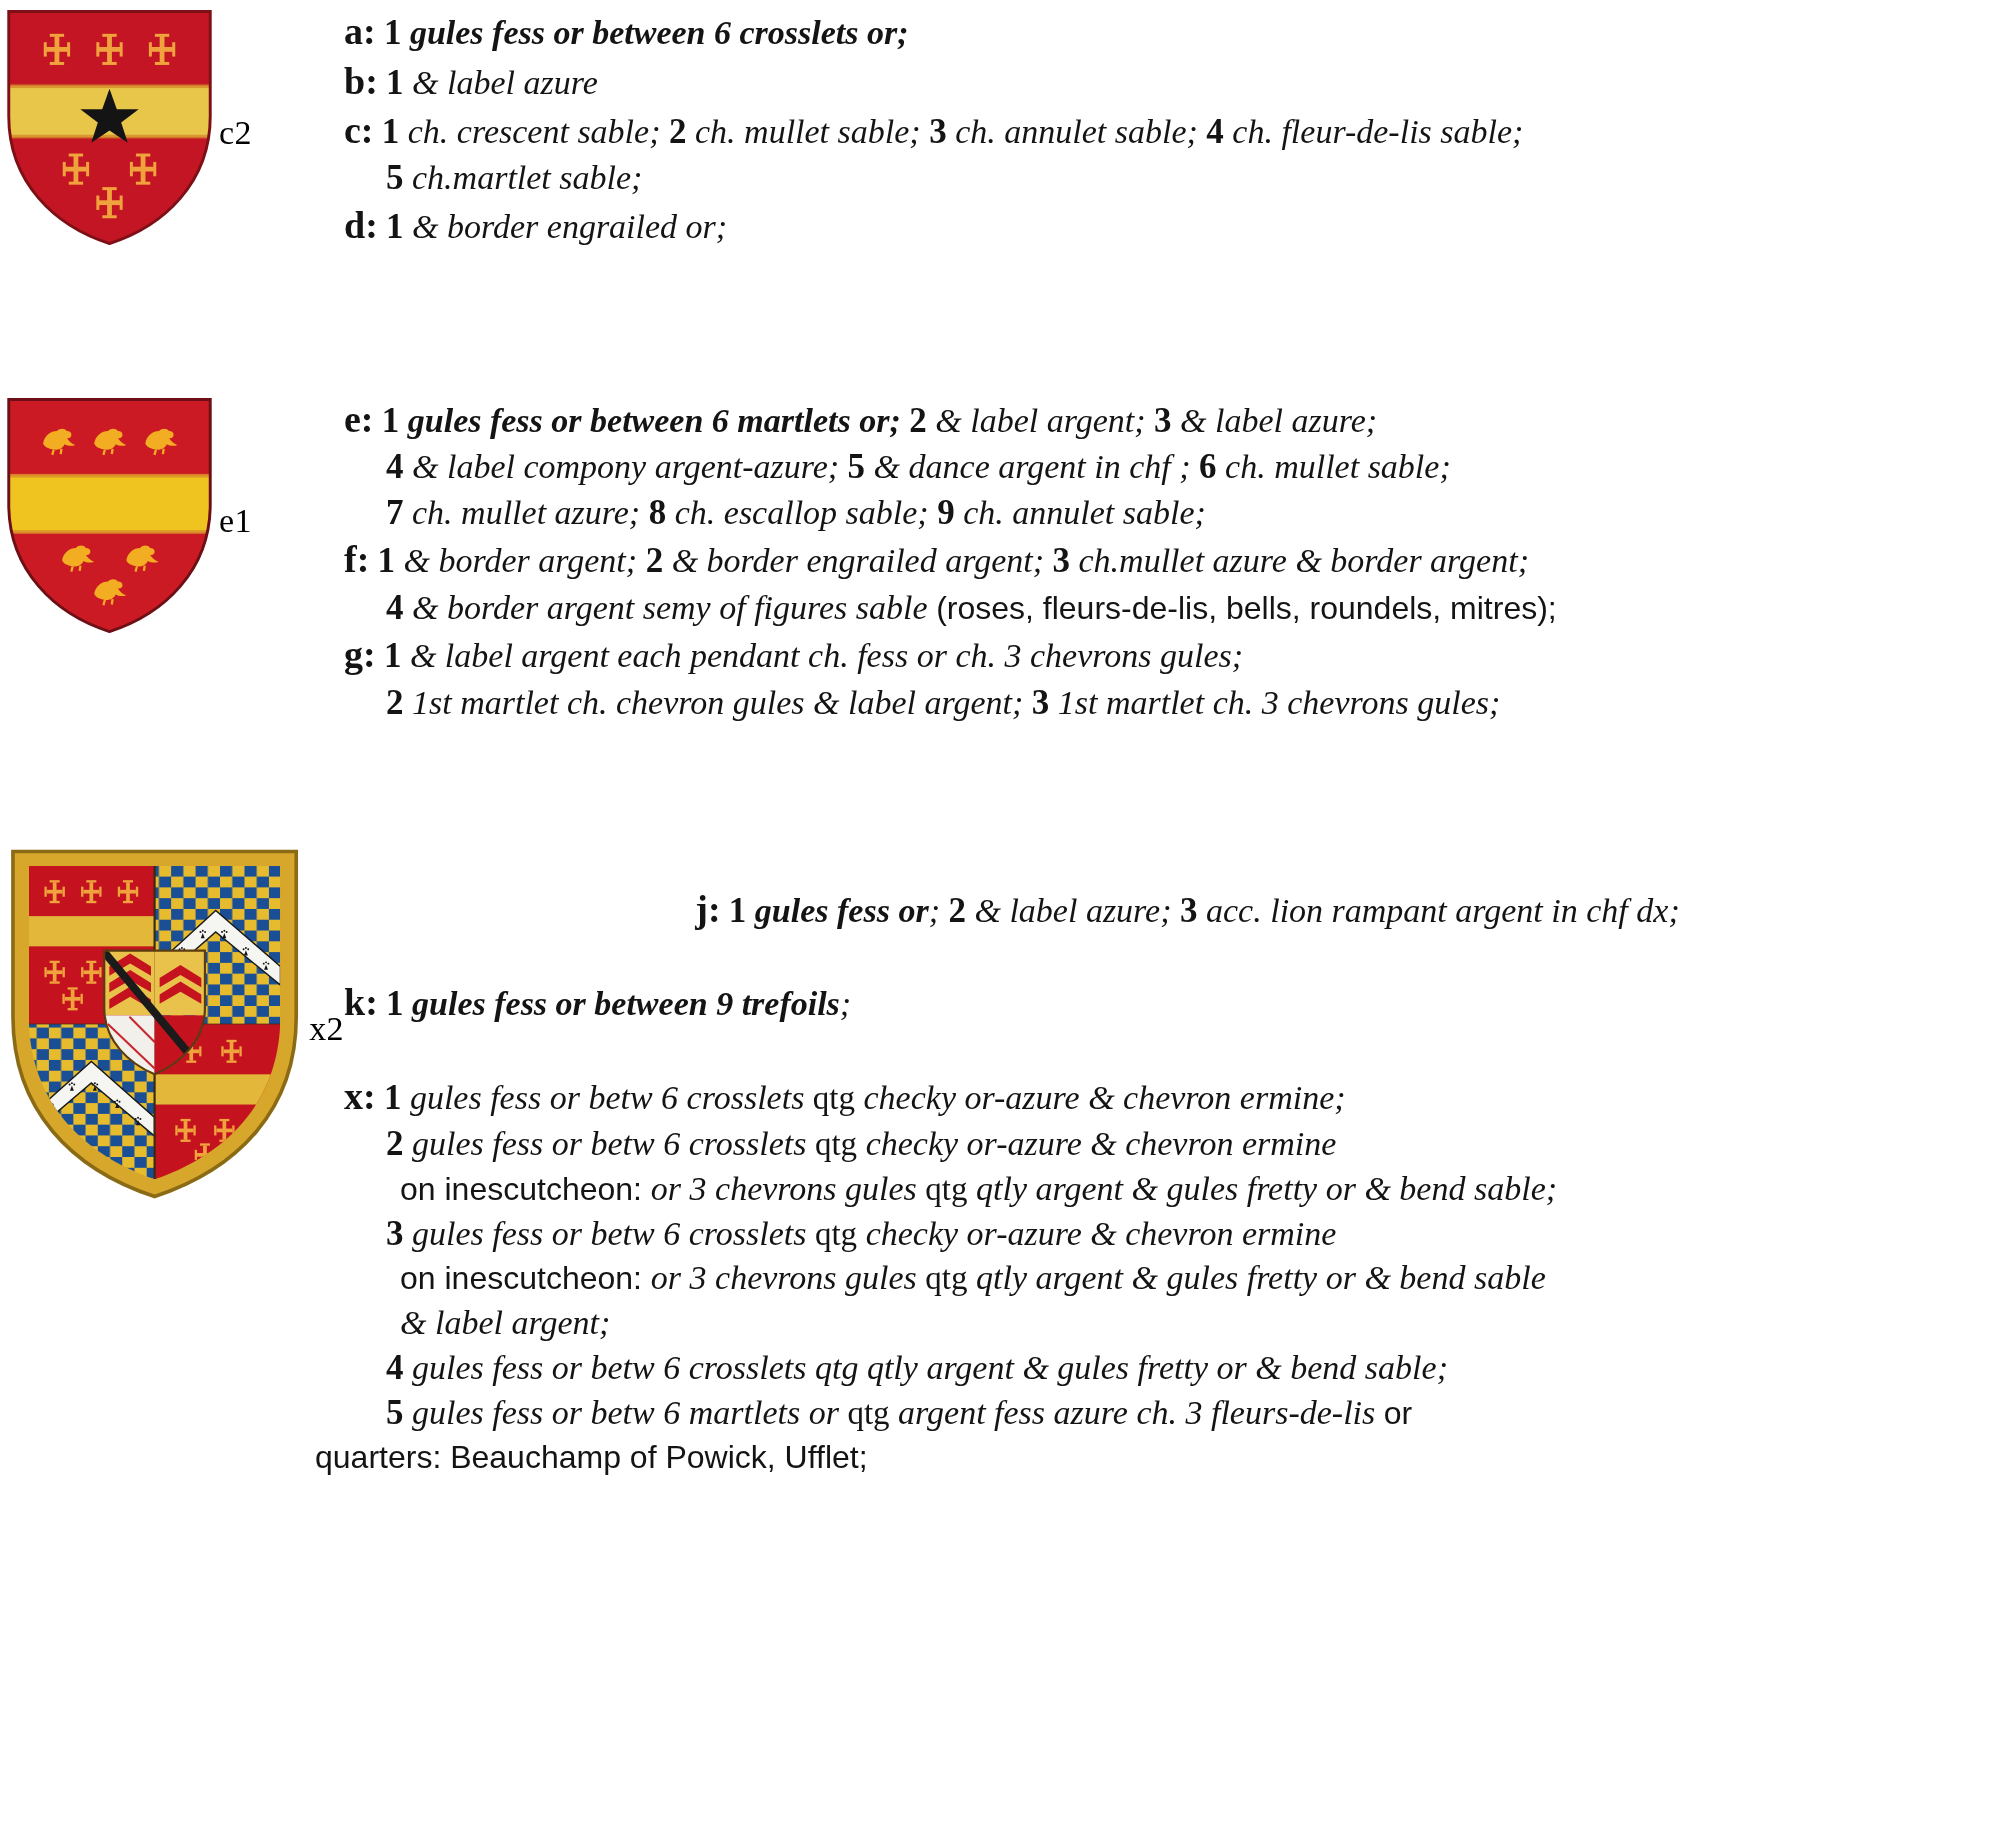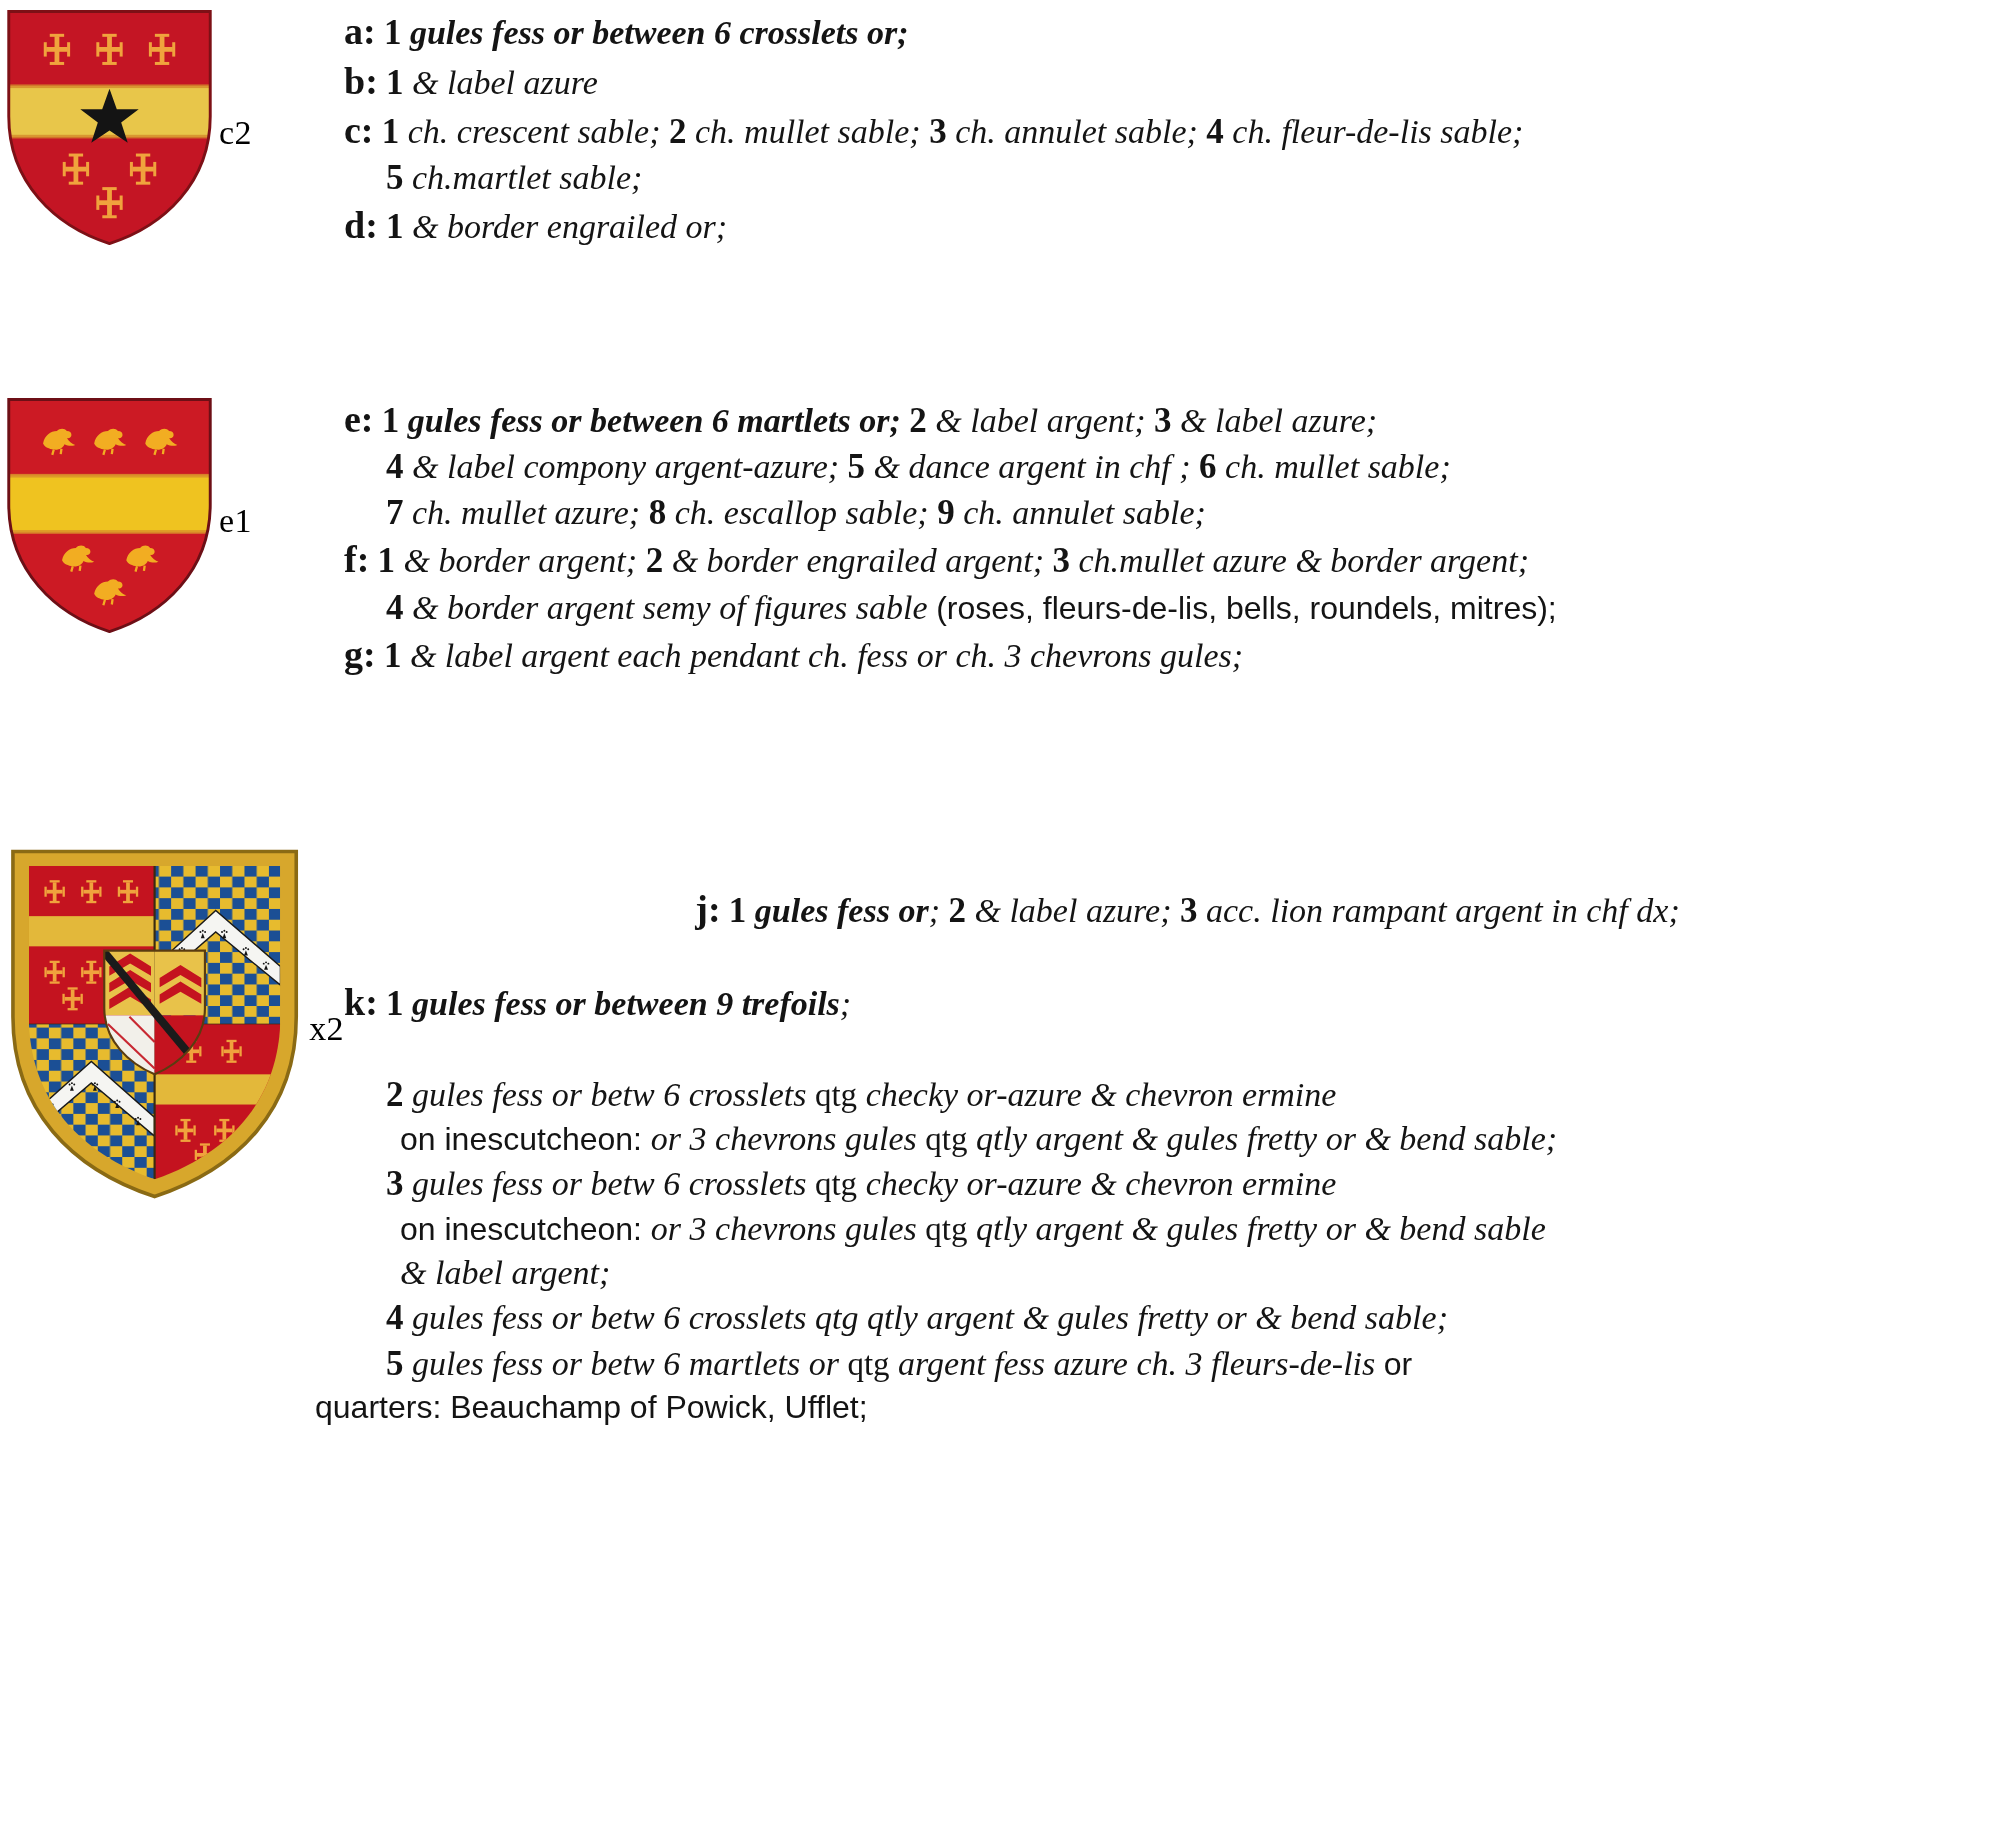--- a/index.html
+++ b/index.html
@@ -229,20 +229,23 @@
         <span class="key">f:</span>
         <span class="num">1</span><span class="it"> &amp; border argent; </span><span class="num">2</span><span class="it"> &amp; border engrailed argent; </span><span class="num">3</span><span class="it"> ch.mullet azure &amp; border argent;</span>
       </div>
       <div class="ln indent1">
         <span class="num">4</span><span class="it"> &amp; border argent semy of figures sable </span><span class="rom">(roses, fleurs-de-lis, bells, roundels, mitres);</span>
       </div>
 
       <div class="ln">
         <span class="key">g:</span>
         <span class="num">1</span><span class="it"> &amp; label argent each pendant ch. fess or ch. 3 chevrons gules;</span>
+      </div>
+      <div class="ln indent1">
+        <span class="num">2</span><span class="it"> 1st martlet ch. chevron gules &amp; label argent; </span><span class="num">3</span><span class="it"> 1st martlet ch. 3 chevrons gules;</span>
       </div>
 
     </div>
   </div>
 
   <div class="block" style="left:0px; top:841px; width:2015px;">
 
     <div class="shield-col">
       <svg class="shield-svg" width="315" height="366" viewBox="0 0 430 500">
         <defs>
@@ -418,20 +421,24 @@
       <div class="gap"></div>
 
       <div class="ln">
         <span class="key">k:</span>
         <span class="num">1</span><span class="itb"> gules fess or between 9 trefoils</span><span class="it">;</span>
       </div>
 
       <div class="gap"></div>
       <div class="gap"></div>
 
+      <div class="ln">
+        <span class="key">x:</span>
+        <span class="num">1</span><span class="it"> gules fess or betw 6 crosslets  </span><span class="romserif">qtg</span><span class="it">  checky or-azure  &amp; chevron ermine;</span>
+      </div>
 
       <div class="ln indent1">
         <span class="num">2</span><span class="it"> gules fess or betw 6 crosslets  </span><span class="romserif">qtg</span><span class="it">  checky or-azure  &amp; chevron ermine</span>
       </div>
 
       <div class="ln indent2">
         <span class="rom">on inescutcheon: </span><span class="it">or 3 chevrons gules </span><span class="romserif">qtg</span><span class="it"> qtly argent &amp; gules fretty or &amp; bend sable;</span>
       </div>
 
       <div class="ln indent1">

